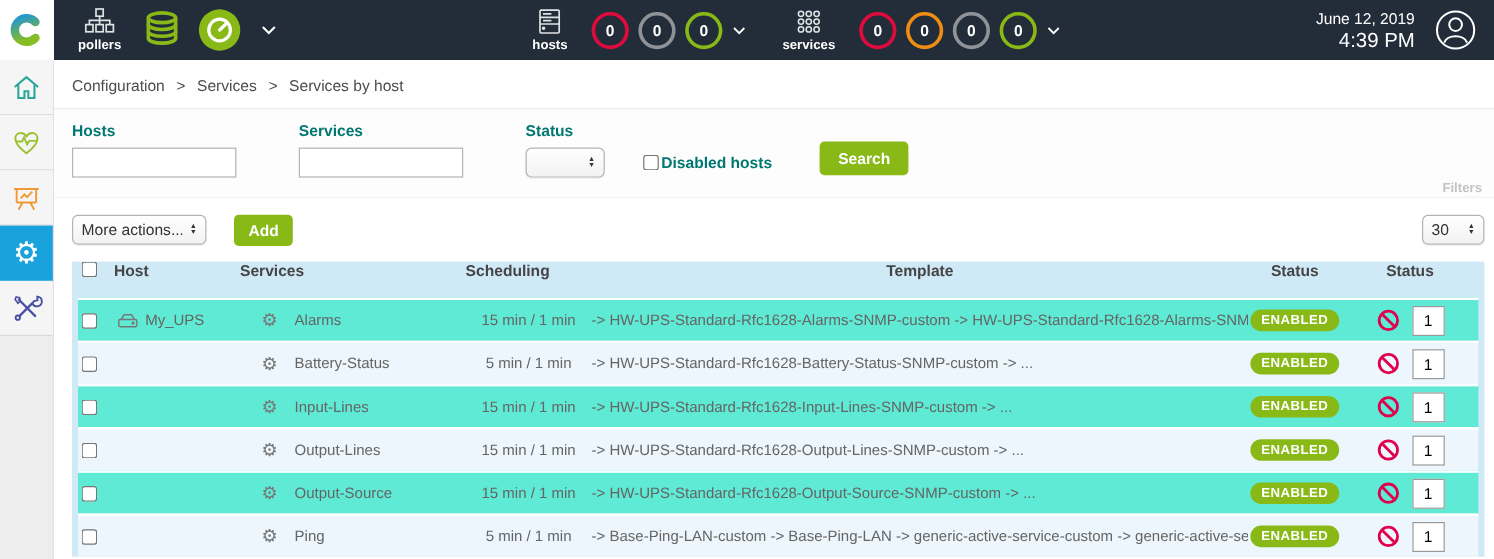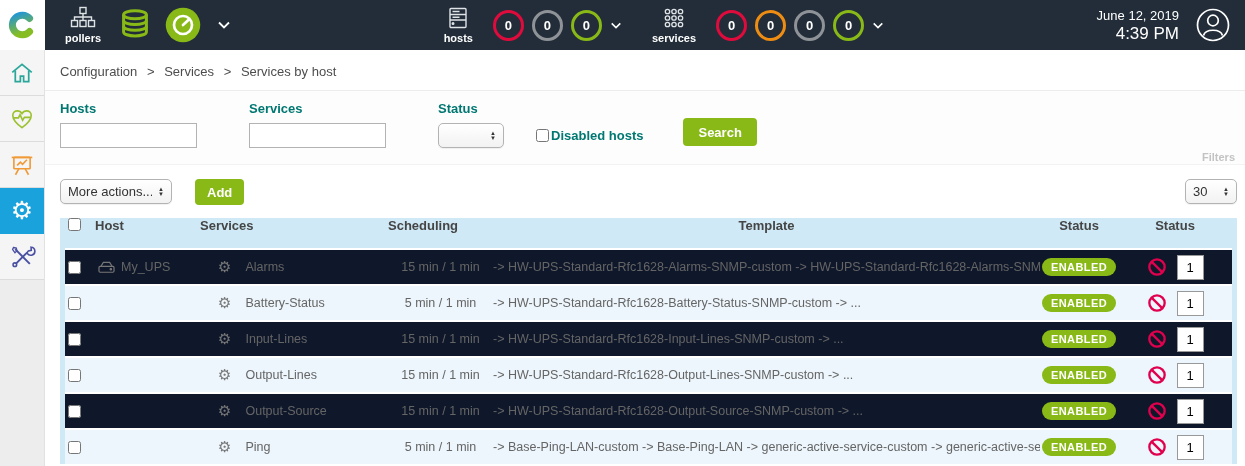--- a/index.html
+++ b/index.html
@@ -63,21 +63,21 @@
 
   
   .actions-row { display:flex; align-items:flex-start; padding:14px 8px 13px 15px; }
   .more-actions { width:112px; }
   .add-btn { height:26px; padding:0 12px; margin-left:23px; }
   .page-size { margin-left:auto; width:52px; }
 
   
   .table-wrap { margin:0 8px 0 15px; background:#cfe9f6; padding:0 5px; }
   .thead { display:flex; height:30px; align-items:flex-start; font-weight:bold; font-size:13px; color:#454545; }
-  .trow { display:flex; height:36px; align-items:center; border-top:2px solid #fff; font-size:12.5px; color:#656565; background:#0f172a; }
+  .trow { display:flex; height:36px; align-items:center; border-top:2px solid #fff; font-size:12.5px; color:#656565; background:#5eead4; }
   .trow.tinted { background:#edf6fc; }
   .c-check { width:30px; flex:0 0 30px; display:flex; align-items:center; padding-left:3px; }
   .c-check input { width:13px; height:13px; margin:0; cursor:pointer; }
   .c-host { width:105px; flex:0 0 105px; display:flex; align-items:center; }
   .c-service { width:188px; flex:0 0 188px; display:flex; align-items:center; }
   .c-sched { width:105px; flex:0 0 105px; text-align:center; }
   .c-template { flex:1; overflow:hidden; white-space:nowrap; }
   .thead .c-template { text-align:center; }
   .c-status { width:78px; flex:0 0 78px; text-align:center; }
   .c-options { width:114px; flex:0 0 114px; display:flex; align-items:center; justify-content:center; }

